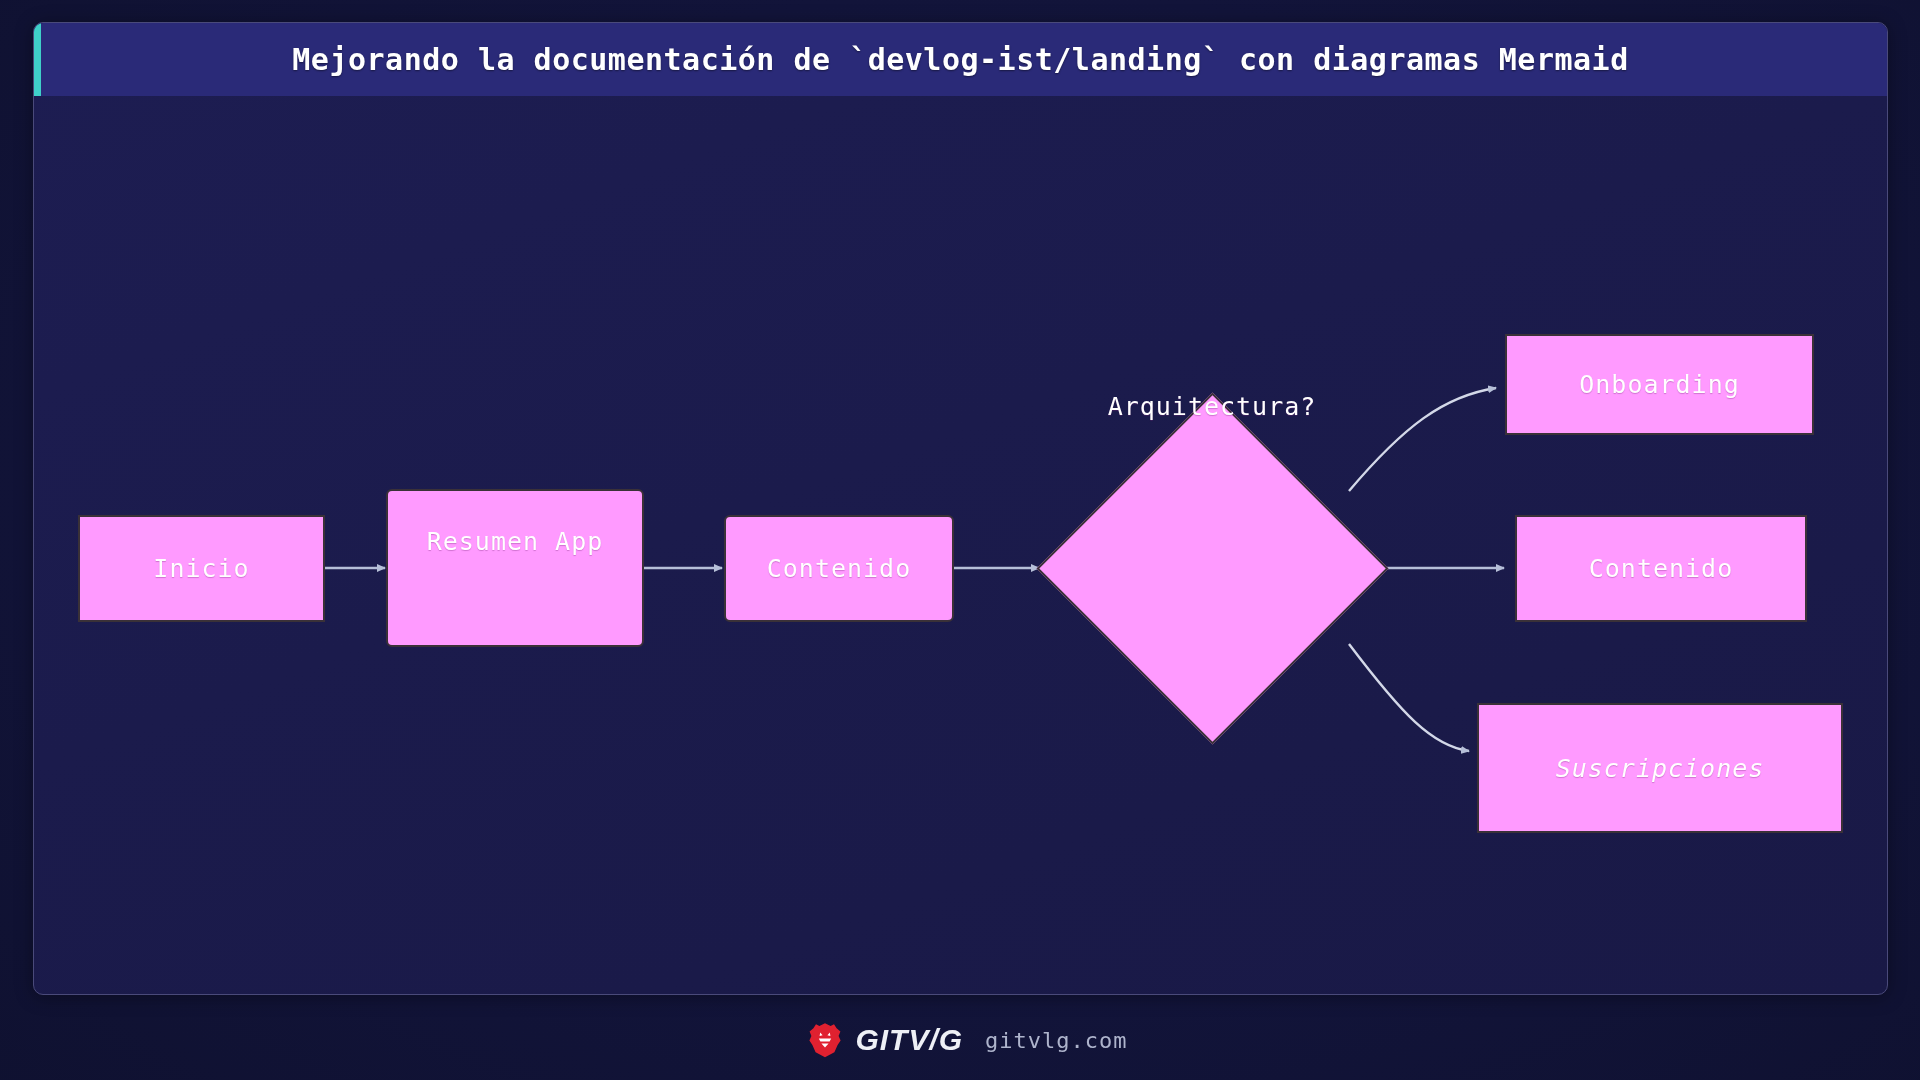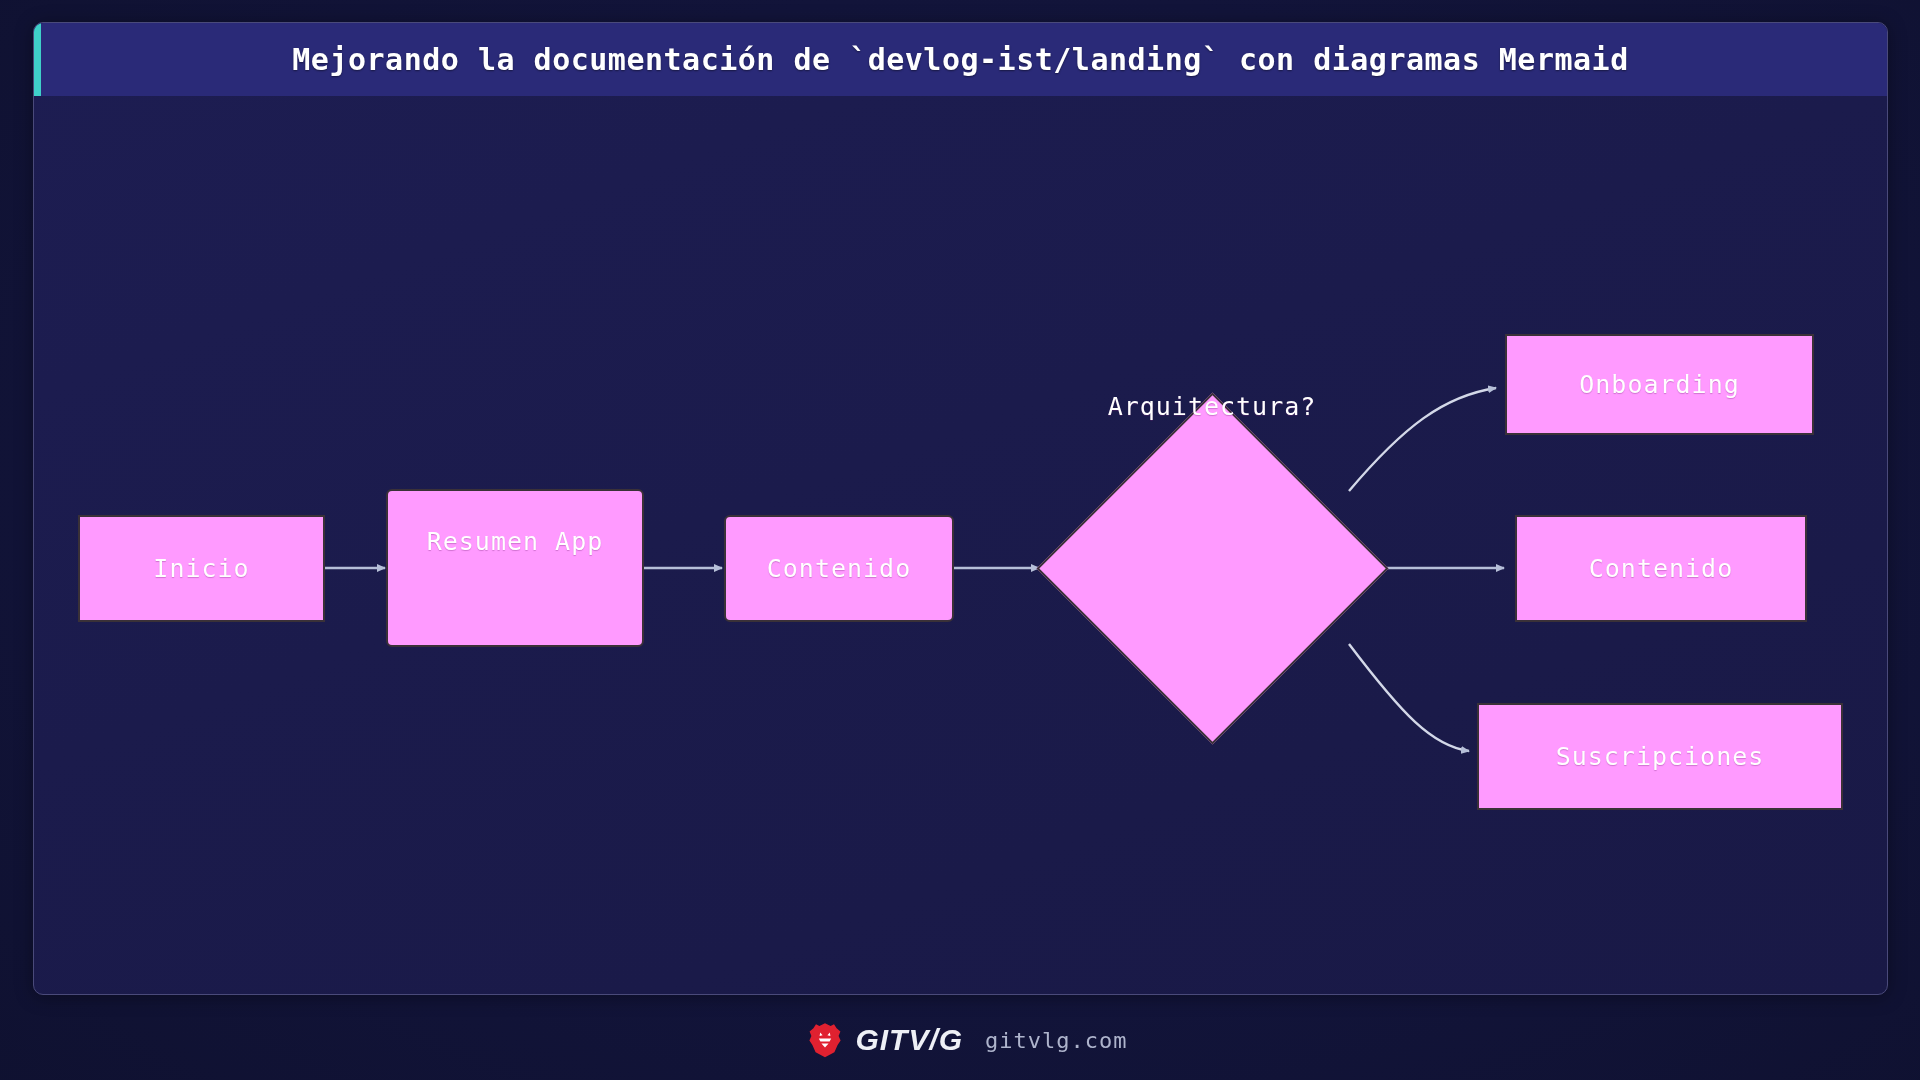--- a/index.html
+++ b/index.html
@@ -225,21 +225,21 @@
     </div>
 
     <div class="node" style="left:1471px; top:238px; width:309px; height:101px;">
       <span>Onboarding</span>
     </div>
 
     <div class="node" style="left:1481px; top:419px; width:292px; height:107px;">
       <span>Contenido</span>
     </div>
 
-    <div class="node" style="left:1443px; top:607px; width:366px; height:107px;">
+    <div class="node" style="left:1443px; top:607px; width:366px; height:130px;font-style:italic;">
       <span>Suscripciones</span>
     </div>
 
   </div>
 </div>
 
 <div class="footer">
 
   <svg class="brand-logo" viewBox="0 0 34 36">
     <path d="M17 1.2 L22.6 4.0 L26.0 2.2 L28.6 6.2 L32.4 9.4 L30.6 14.0

